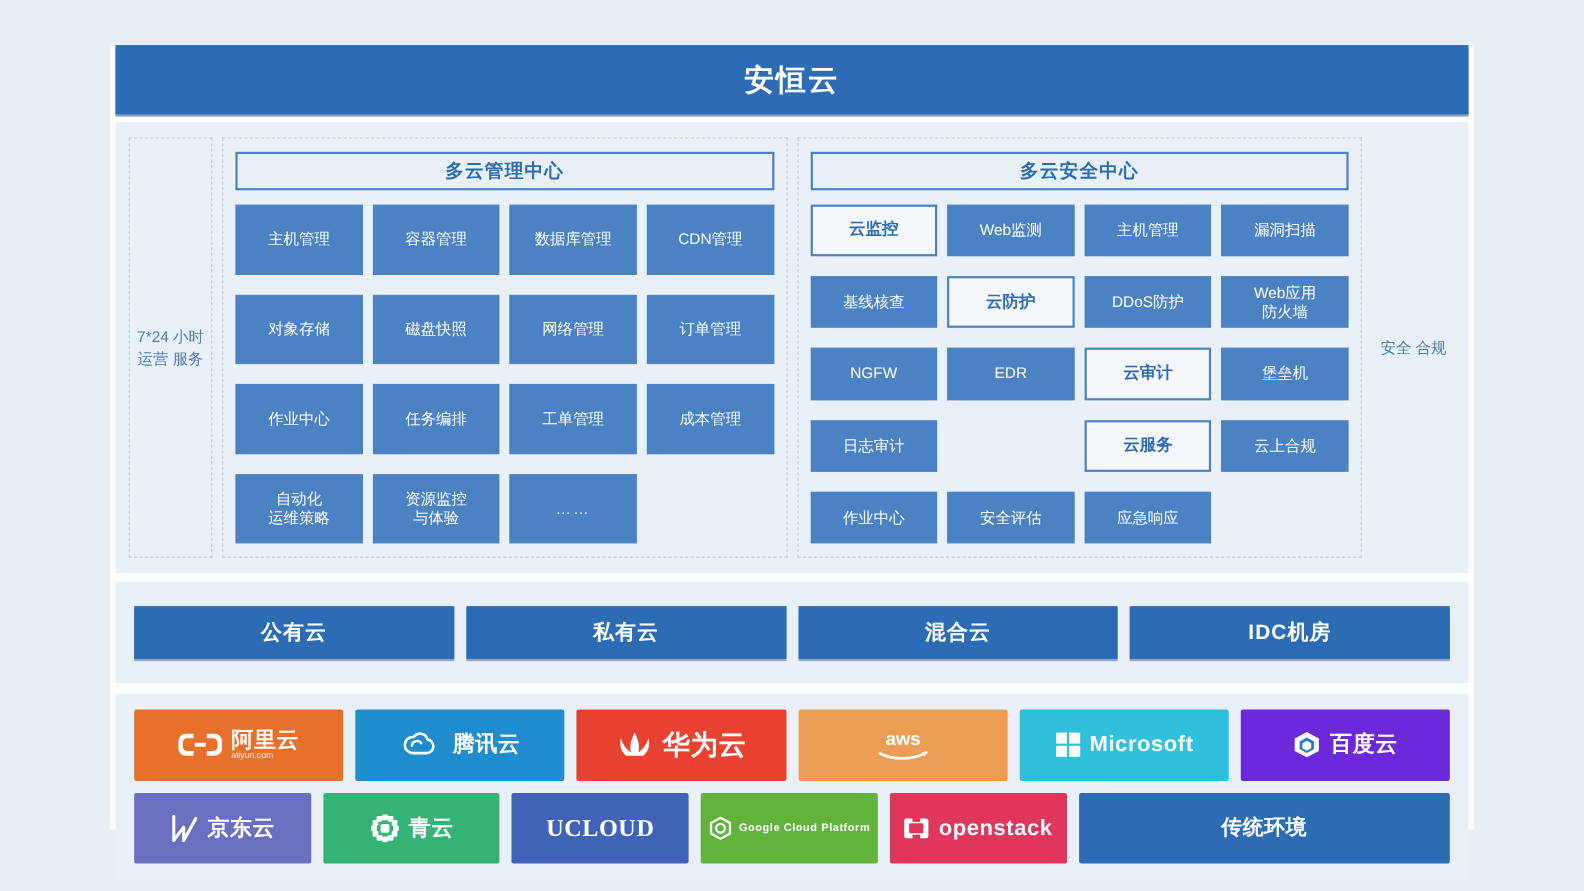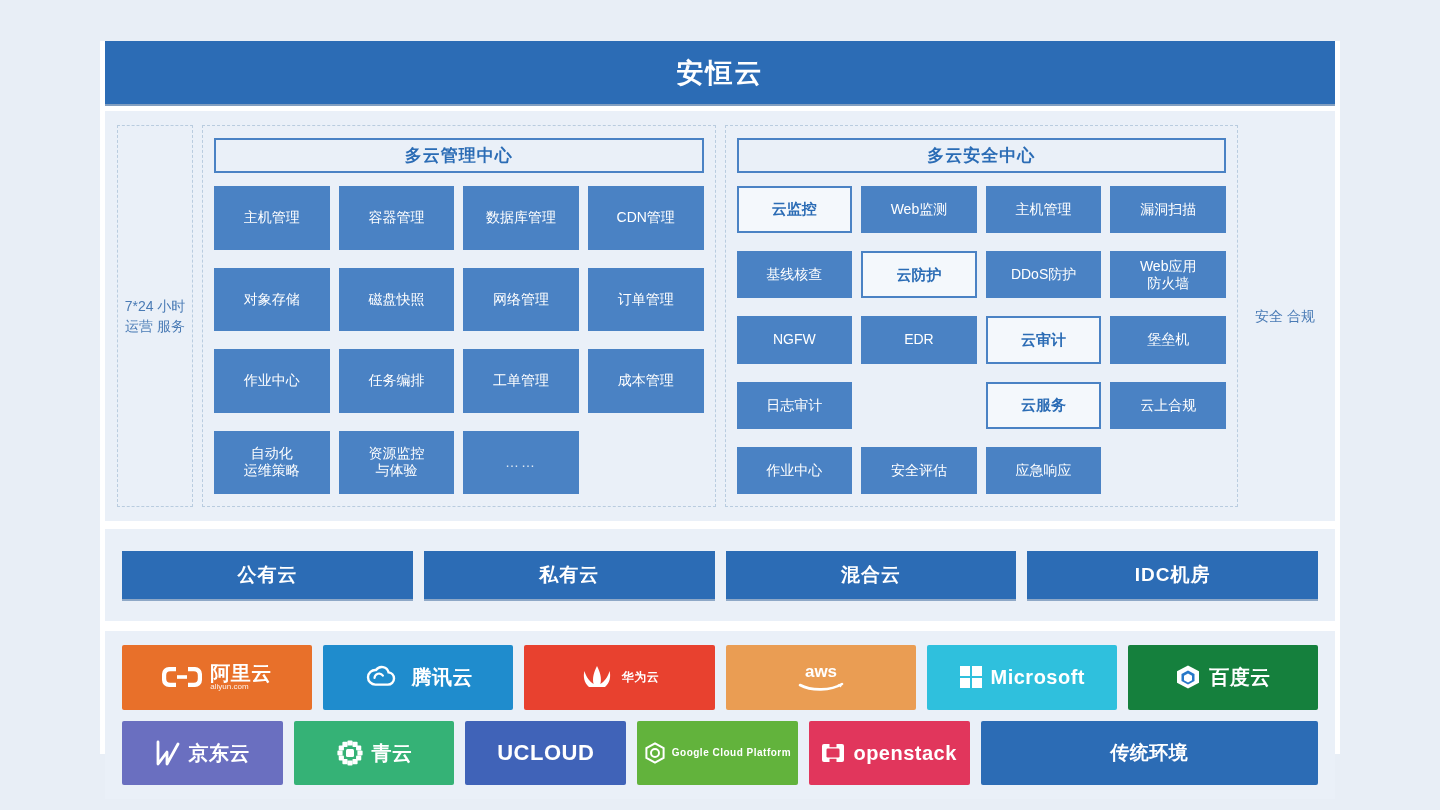--- a/index.html
+++ b/index.html
@@ -284,21 +284,21 @@
               <span class="vtext" style="font-size: 20px;">腾讯云</span>
             </span>
           </div>
           <div class="vendor" style="background: rgb(232, 65, 47);">
             <span class="glyph">
               <svg xmlns="http://www.w3.org/2000/svg" width="34" height="26" viewBox="0 0 34 26">
                 <path d="M17 2 C14 8 12 14 13.6 20 C10 18 6 13 4.5 7 C3 12 4 19 9 23 H25 C30 19 31 12 29.5 7 C28 13 24 18 20.4 20 C22 14 20 8 17 2 Z" fill="#fff"></path>
               </svg>
             </span>
             <span class="stack">
-              <span class="vtext" style="font-size: 12px;">华为云</span>
+              <span class="vtext" style="font-size: 25px;">华为云</span>
             </span>
           </div>
           <div class="vendor" style="background: rgb(234, 157, 83);">
             <span class="glyph">
               <svg xmlns="http://www.w3.org/2000/svg" width="52" height="30" viewBox="0 0 52 30">
                 <text x="26" y="15" font-family="Liberation Sans, sans-serif" font-size="17" font-weight="bold" fill="#fff" text-anchor="middle">aws</text>
                 <path d="M5 23 C16 29 36 29 47 22" stroke="#fff" stroke-width="2.6" fill="none" stroke-linecap="round"></path>
                 <path d="M47 22 l-4.5 .4 l3.4 3 z" fill="#fff"></path>
               </svg>
             </span>
@@ -309,21 +309,21 @@
                 <rect x="1" y="1" width="10" height="10" fill="#fff"></rect>
                 <rect x="13" y="1" width="10" height="10" fill="#fff"></rect>
                 <rect x="1" y="13" width="10" height="10" fill="#fff"></rect>
                 <rect x="13" y="13" width="10" height="10" fill="#fff"></rect>
               </svg>
             </span>
             <span class="stack">
               <span class="vtext" style="font-size: 20px;">Microsoft</span>
             </span>
           </div>
-          <div class="vendor" style="background: #15803d;">
+          <div class="vendor" style="background: #6d28d9;">
             <span class="glyph">
               <svg xmlns="http://www.w3.org/2000/svg" width="26" height="26" viewBox="0 0 26 26">
                 <path d="M13 1.5 L24 7.3 v11.4 L13 24.5 L2 18.7 V7.3 Z" fill="#fff"></path>
                 <path d="M13 6.5 L19.5 10 v7 L13 20.5 L6.5 17 v-7 Z" fill="#2878c8"></path>
                 <path d="M13 9.5 L17 11.7 v4.6 L13 18.5 L9 16.3 v-4.6 Z" fill="#fff"></path>
               </svg>
             </span>
             <span class="stack">
               <span class="vtext" style="font-size: 20px;">百度云</span>
             </span>
@@ -355,21 +355,21 @@
                 <rect x="11.399999999999999" y="1.4" width="5.2" height="5.2" rx="1" fill="#fff"></rect>
                 <rect x="16.4" y="2.7397459621556144" width="5.2" height="5.2" rx="1" fill="#fff"></rect>
                 <rect x="20.06025403784438" y="6.399999999999997" width="5.2" height="5.2" rx="1" fill="#fff"></rect>
                 <rect x="10" y="10" width="8" height="8" rx="1.5" fill="#fff"></rect>
               </svg>
             </span>
             <span class="stack">
               <span class="vtext" style="font-size: 20px;">青云</span>
             </span>
           </div>
-          <div class="vendor" style="background: rgb(64, 99, 184);">
+          <div class="vendor" style="background: rgb(64, 99, 184); font-family: Liberation Serif, serif;">
             <span class="stack">
               <span class="vtext" style="font-size: 22px;">UCLOUD</span>
             </span>
           </div>
           <div class="vendor" style="background: rgb(98, 179, 60); gap: 6px;">
             <span class="glyph">
               <svg xmlns="http://www.w3.org/2000/svg" width="22" height="22" viewBox="0 0 22 22">
                 <path d="M11 1.4 L19.6 6.2 v9.6 L11 20.6 L2.4 15.8 V6.2 Z" fill="none" stroke="#fff" stroke-width="2"></path>
                 <circle cx="11" cy="11" r="4" fill="none" stroke="#fff" stroke-width="2"></circle>
               </svg>

